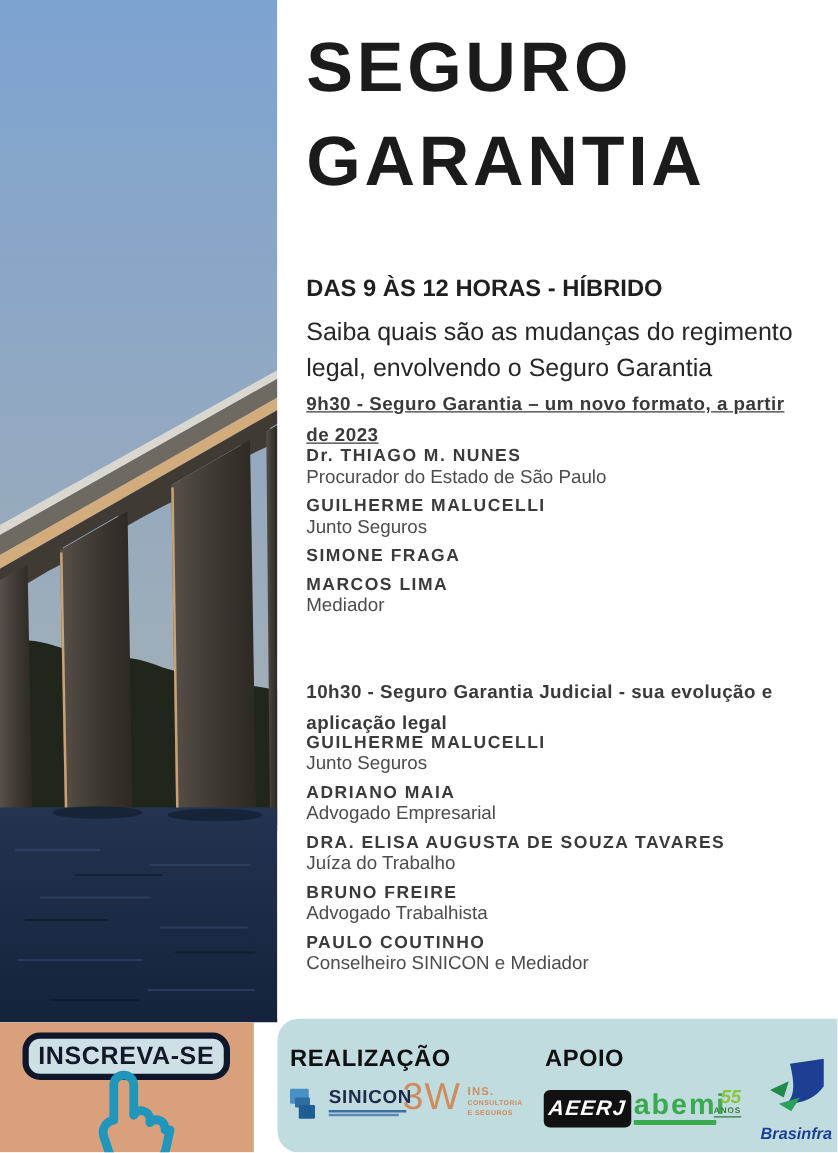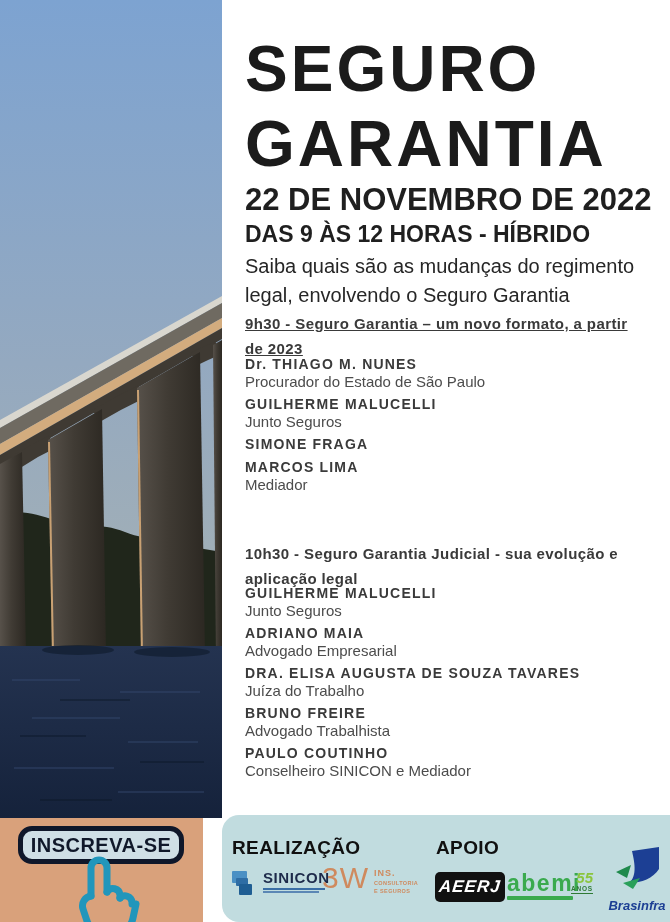--- a/index.html
+++ b/index.html
@@ -6,25 +6,25 @@
   html,body { background:#ffffff; }
   .page {
     position:relative; width:670px; height:922px; margin:0 auto;
     background:#ffffff; overflow:hidden;
     font-family:"Liberation Sans", sans-serif; color:#1d1d1d;
   }
   
   .photo { position:absolute; left:0; top:0; width:222px; height:818px; }
   
   .content { position:absolute; left:222px; top:0; width:448px; height:815px; background:#ffffff; }
-  .title { position:absolute; left:23px; top:16px; font-size:64px; line-height:75px;
-           font-weight:900; letter-spacing:3px; color:#1b1b1b; white-space:nowrap;margin-top:16px; }
+  .title { position:absolute; left:23px; top:16px; font-size:56px; line-height:75px;
+           font-weight:900; letter-spacing:3px; color:#1b1b1b; white-space:nowrap; }
   .date  { position:absolute; left:23px; top:182px; font-size:31px; font-weight:900;
            letter-spacing:0; color:#1f1f1f; white-space:nowrap; }
-  .time  { position:absolute; left:23px; top:221px; font-size:23px; font-weight:800;
+  .time  { position:absolute; left:23px; top:221px; font-size:19px; font-weight:800;
            color:#1f1f1f; white-space:nowrap; }
   .desc  { position:absolute; left:23px; top:252px; font-size:20px; line-height:29px;
            color:#262626; }
   .desc div { white-space:nowrap; }
   .sess-header { position:absolute; left:23px; font-size:15px; line-height:25px;
            font-weight:700; letter-spacing:.4px; color:#3a3a3a; }
   .sess-header div { white-space:nowrap; }
   .sh1 { top:311px;text-decoration:underline; } .sh2 { top:541px; }
   .speakers { position:absolute; left:23px; }
   .sp1 { top:356px; } .sp2 { top:585px; }
@@ -130,21 +130,20 @@
           <path d="M40 800 h72"></path>
       </g>
     </svg>
   </div>
 
   <div class="content">
     <div class="title">
       <div>SEGURO</div>
       <div>GARANTIA</div>
     </div>
-    <div class="date">22 DE NOVEMBRO DE 2022</div>
     <div class="time">DAS 9 ÀS 12 HORAS - HÍBRIDO</div>
     <div class="desc">
       <div>Saiba quais são as mudanças do regimento</div>
       <div>legal, envolvendo o Seguro Garantia</div>
     </div>
 
     <div class="sess-header sh1">
       <div>9h30 - Seguro Garantia – um novo formato, a partir</div>
       <div>de 2023</div>
     </div>

